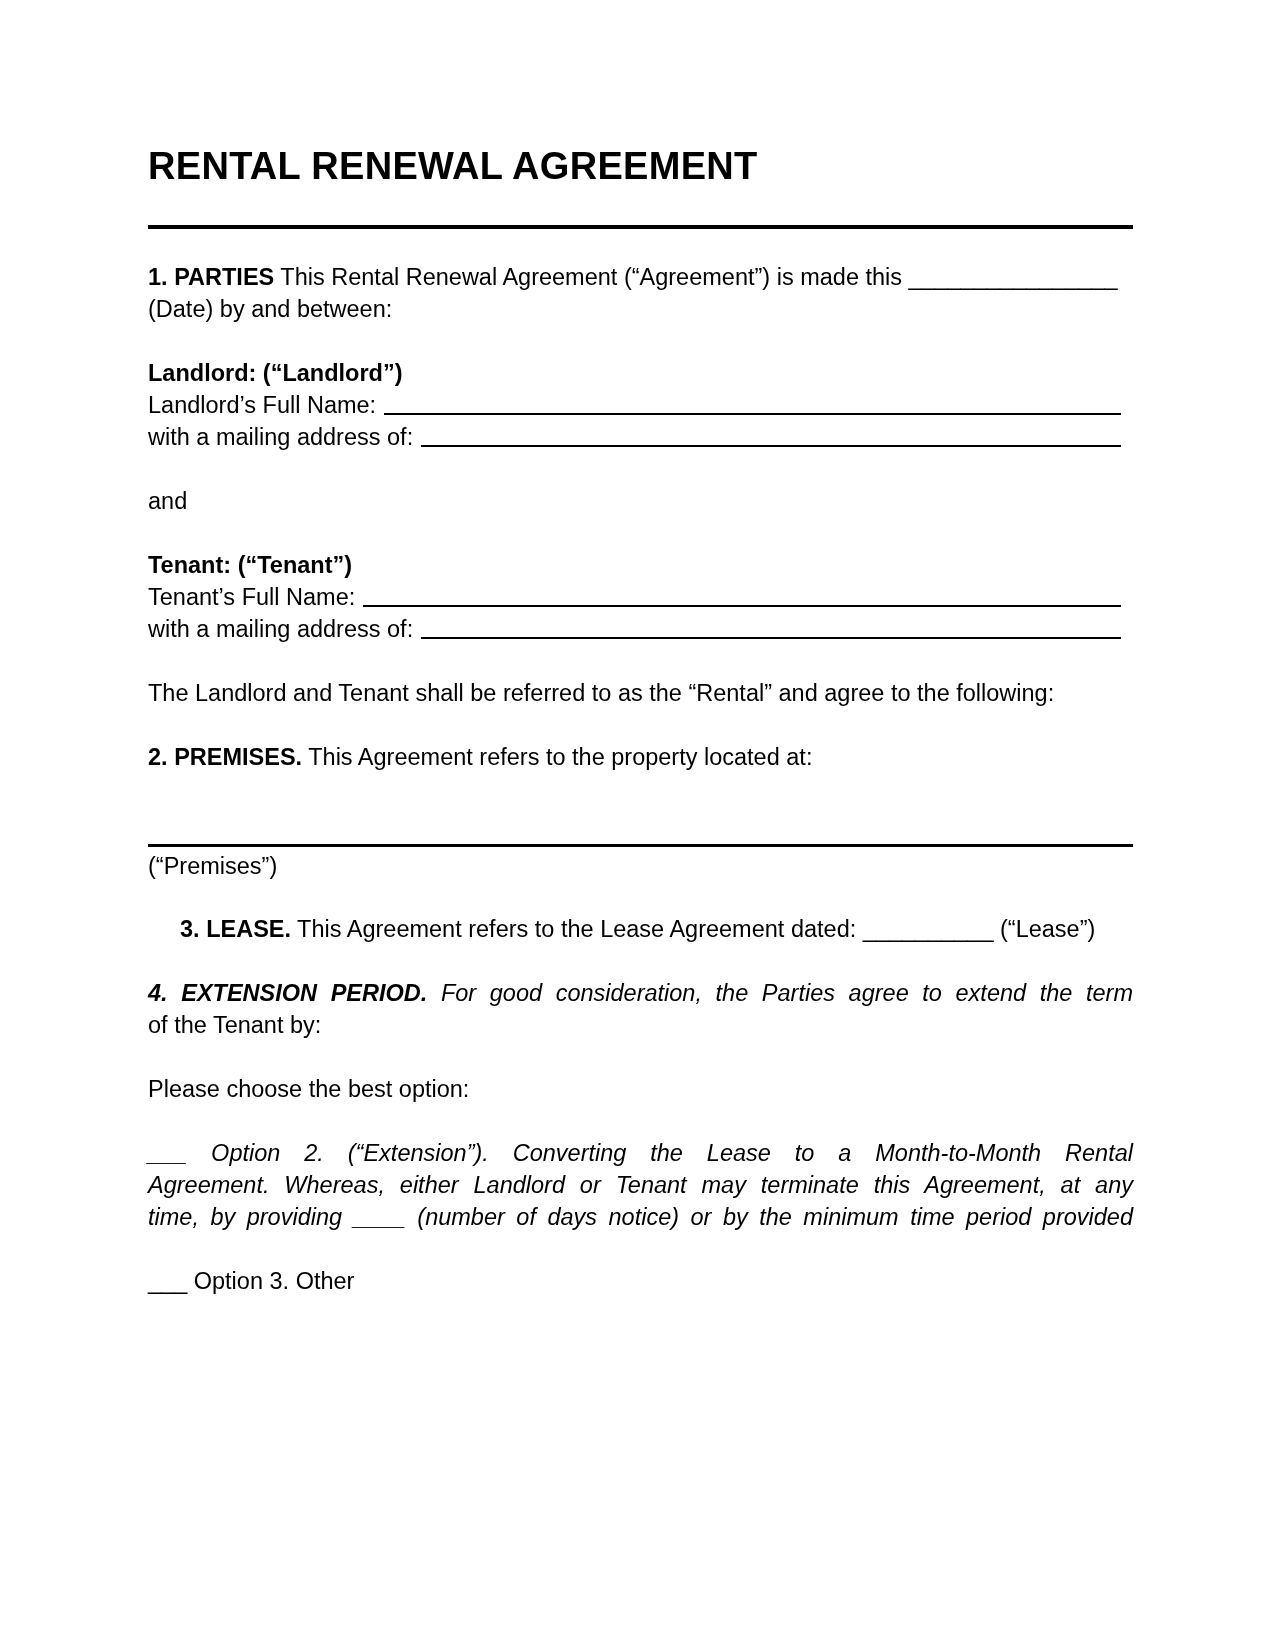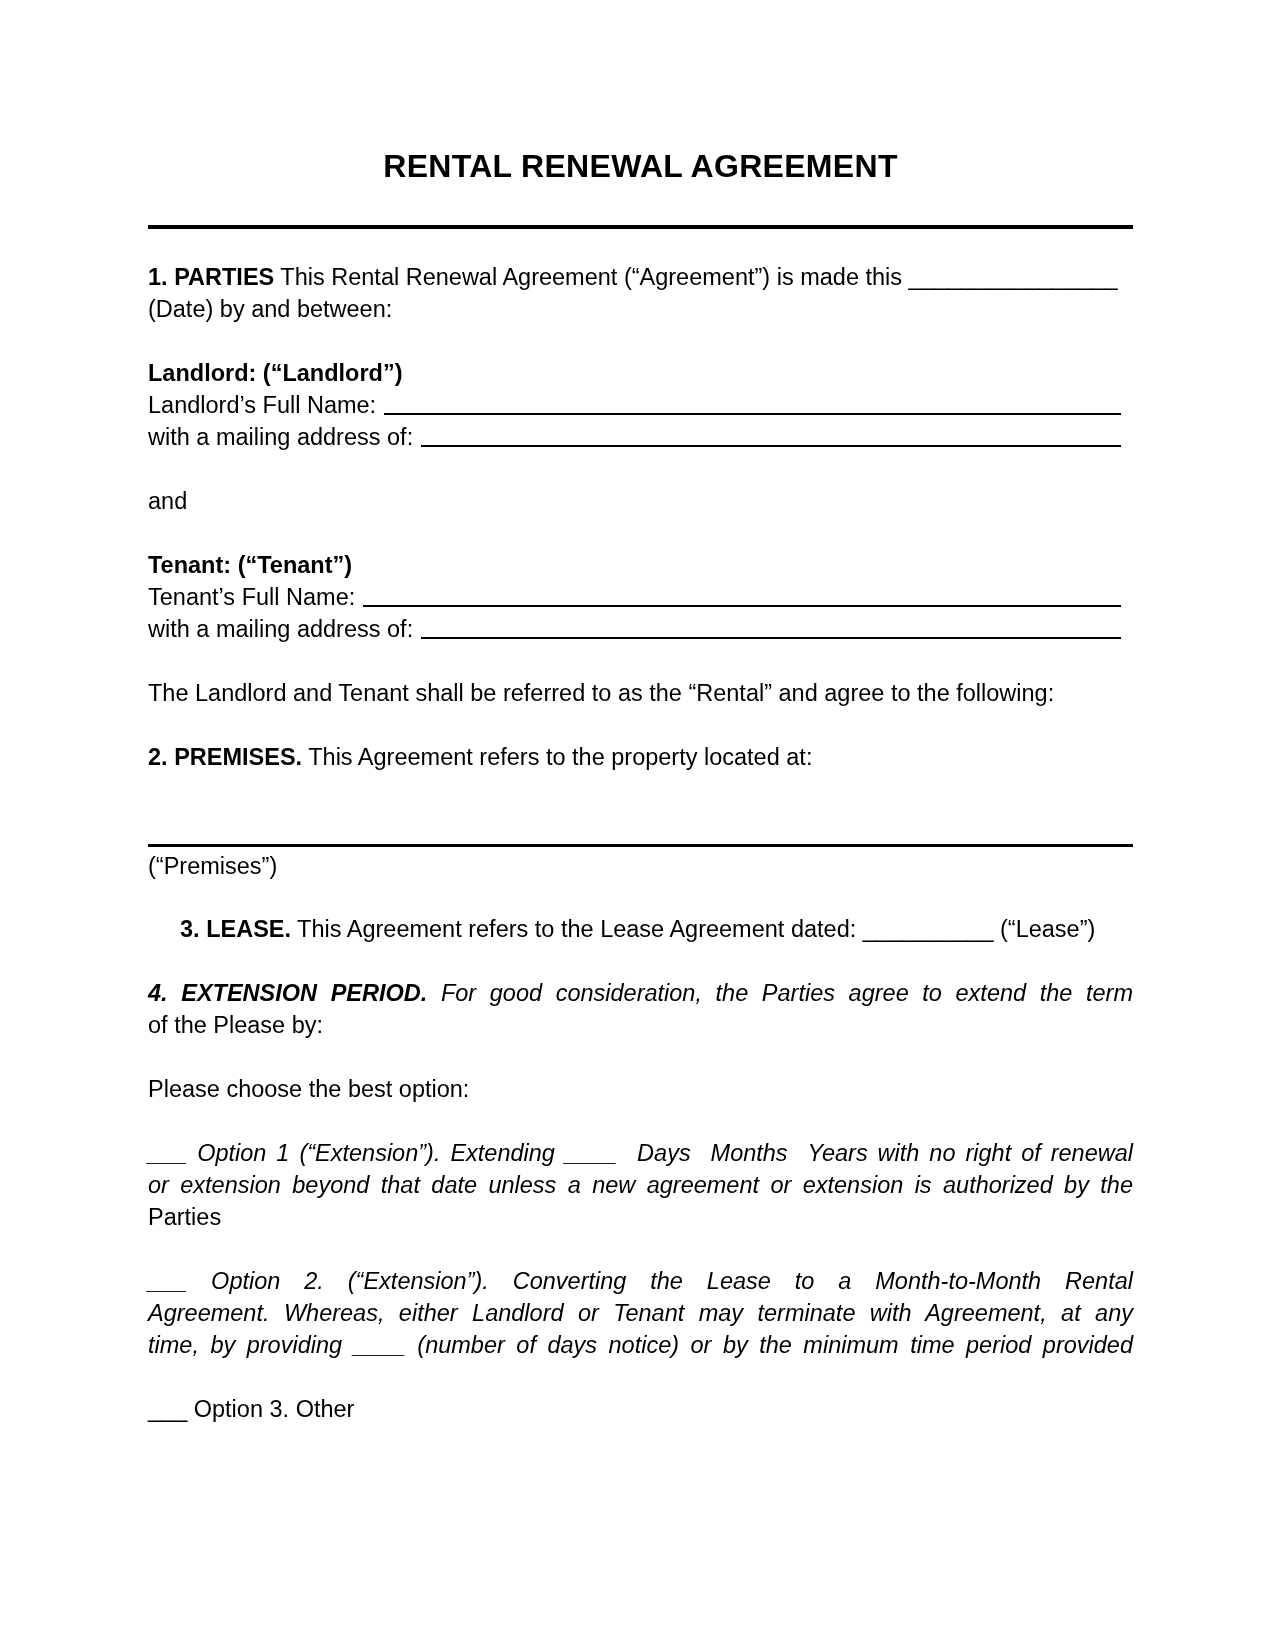--- a/index.html
+++ b/index.html
@@ -12,24 +12,24 @@
     box-sizing: border-box;
     padding: 146px 142px 0 148px;
     font-family: "Liberation Sans", "DejaVu Sans", sans-serif;
     font-size: 23.5px;
     line-height: 32px;
     color: #000000;
     overflow: hidden;
   }
   .doc-title {
     margin: 0;
-    font-size: 32px;
+    font-size: 38px;
     line-height: 40px;
     font-weight: bold;
-    text-align: center;
+    text-align: left;
     letter-spacing: 0.3px;
   }
   .title-rule {
     border: none;
     border-top: 4px solid #000;
     margin: 39px 0 0 0;
   }
   .para { margin: 32px 0 0 0; }
   .para.first { }
   .para.lease-para { margin-top: 31px; margin-left: 32px; }
@@ -100,32 +100,27 @@
   <div class="blank-rule"></div>
 
   <div class="para caption-para">(“Premises”)</div>
 
   <div class="para lease-para">
     <div class="ln"><b>3. LEASE.</b><span> This Agreement refers to the Lease Agreement dated: __________ (“Lease”)</span></div>
   </div>
 
   <div class="para">
     <div class="ln j"><b>4. EXTENSION PERIOD.</b><span> For good consideration, the Parties agree to extend the term</span></div>
-    <div class="ln">of the Please by:</div>
+    <div class="ln">of the Tenant by:</div>
   </div>
 
   <div class="para">Please choose the best option:</div>
 
-  <div class="para">
-    <div class="ln j">___ Option 1 (“Extension”). Extending ____ &nbsp;Days &nbsp;Months &nbsp;Years with no right of renewal</div>
-    <div class="ln j">or extension beyond that date unless a new agreement or extension is authorized by the</div>
-    <div class="ln">Parties</div>
-  </div>
 
   <div class="para">
     <div class="ln j">___ Option 2. (“Extension”). Converting the Lease to a Month-to-Month Rental</div>
-    <div class="ln j">Agreement. Whereas, either Landlord or Tenant may terminate with Agreement, at any</div>
+    <div class="ln j">Agreement. Whereas, either Landlord or Tenant may terminate this Agreement, at any</div>
     <div class="ln j">time, by providing ____ (number of days notice) or by the minimum time period provided</div>
   </div>
 
   <div class="para">___ Option 3. Other</div>
 
 </div>
 
 </body></html>

